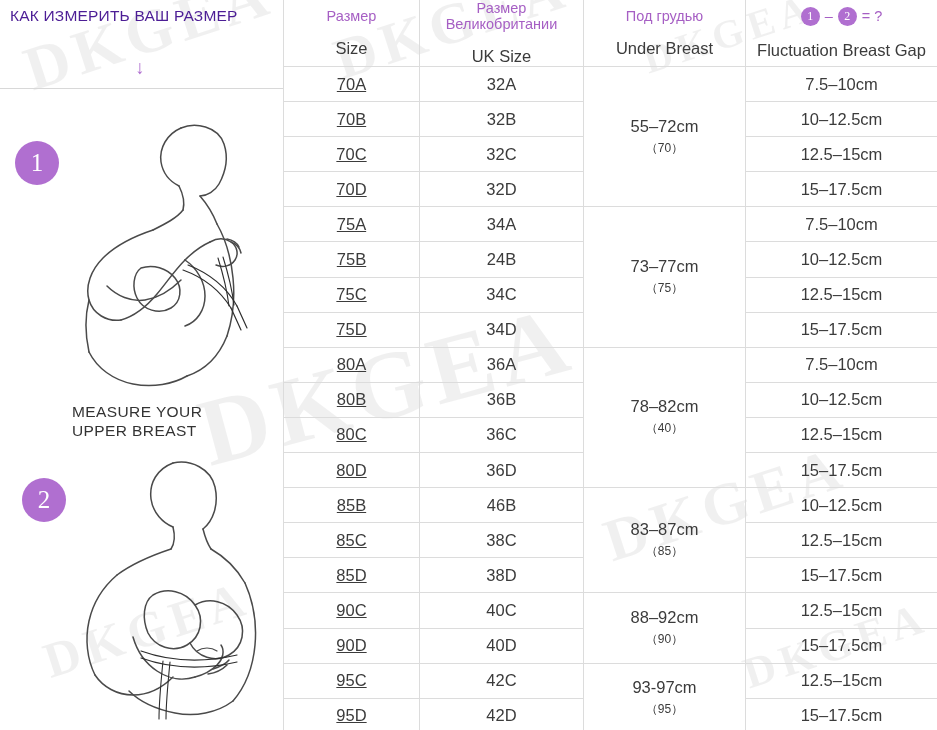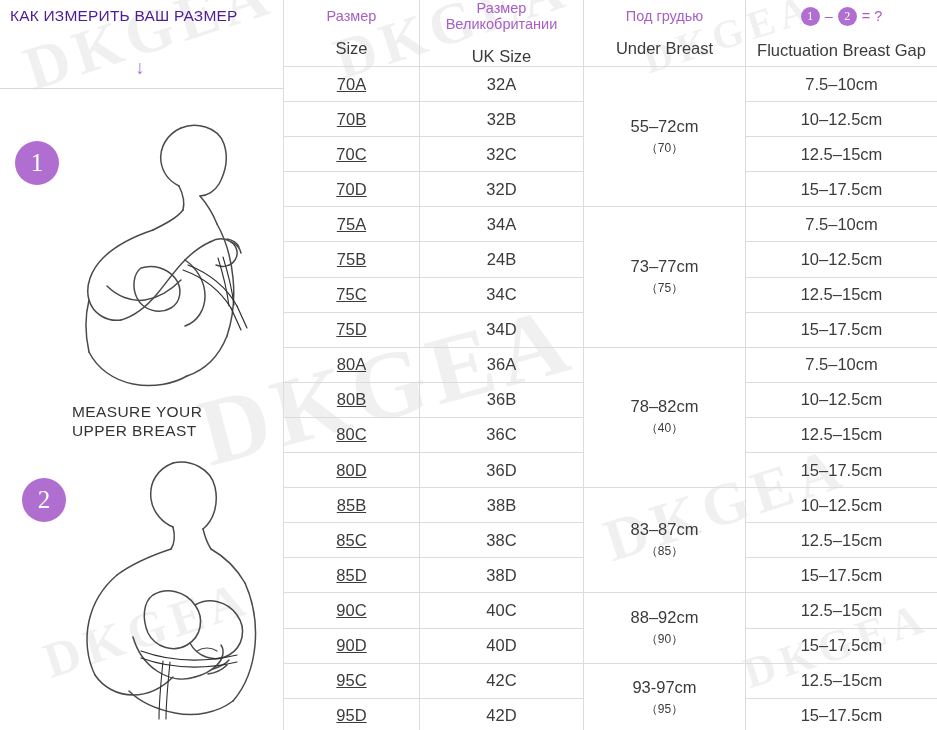--- a/index.html
+++ b/index.html
@@ -365,21 +365,21 @@
             <td>36C</td>
             <td class="last-col">12.5–15cm</td>
           </tr>
           <tr class="body">
             <td class="first-col">80D</td>
             <td>36D</td>
             <td class="last-col">15–17.5cm</td>
           </tr>
           <tr class="body">
             <td class="first-col">85B</td>
-            <td>38B</td>
+            <td>46B</td>
             <td class="under-cell" rowspan="3"><span>83–87cm</span><span class="paren">（85）</span></td>
             <td class="last-col">10–12.5cm</td>
           </tr>
           <tr class="body">
             <td class="first-col">85C</td>
             <td>38C</td>
             <td class="last-col">12.5–15cm</td>
           </tr>
           <tr class="body">
             <td class="first-col">85D</td>

